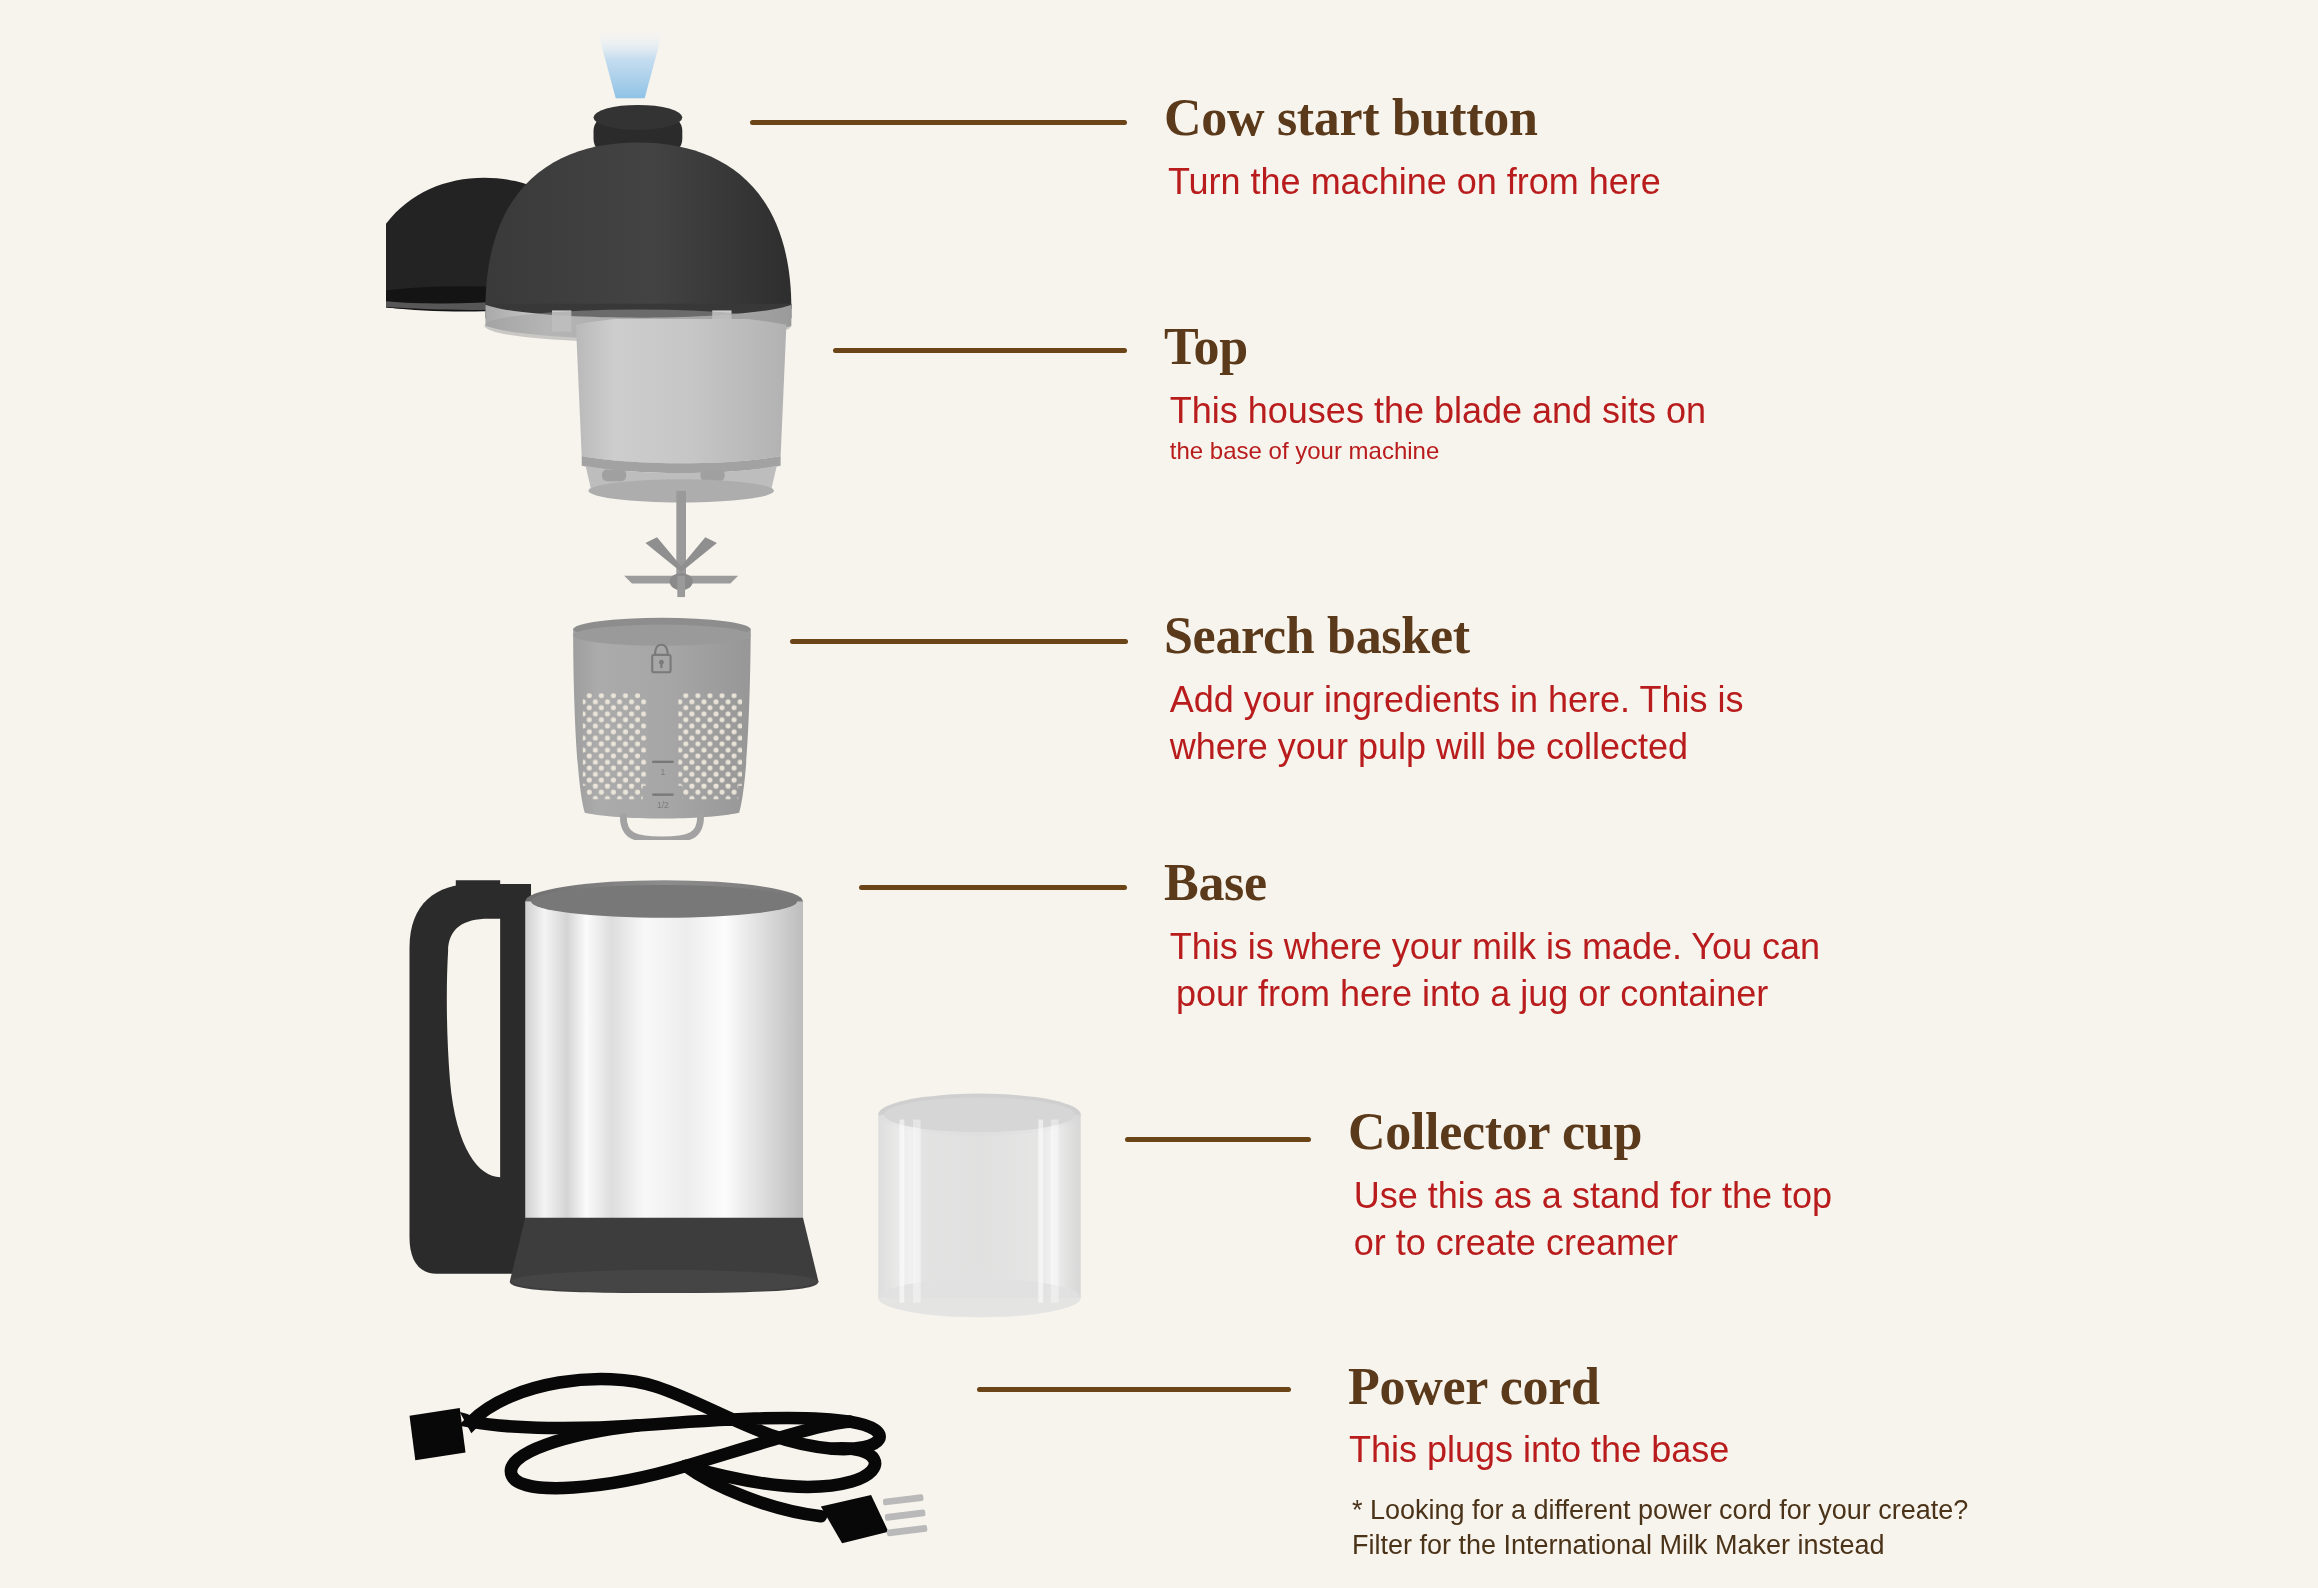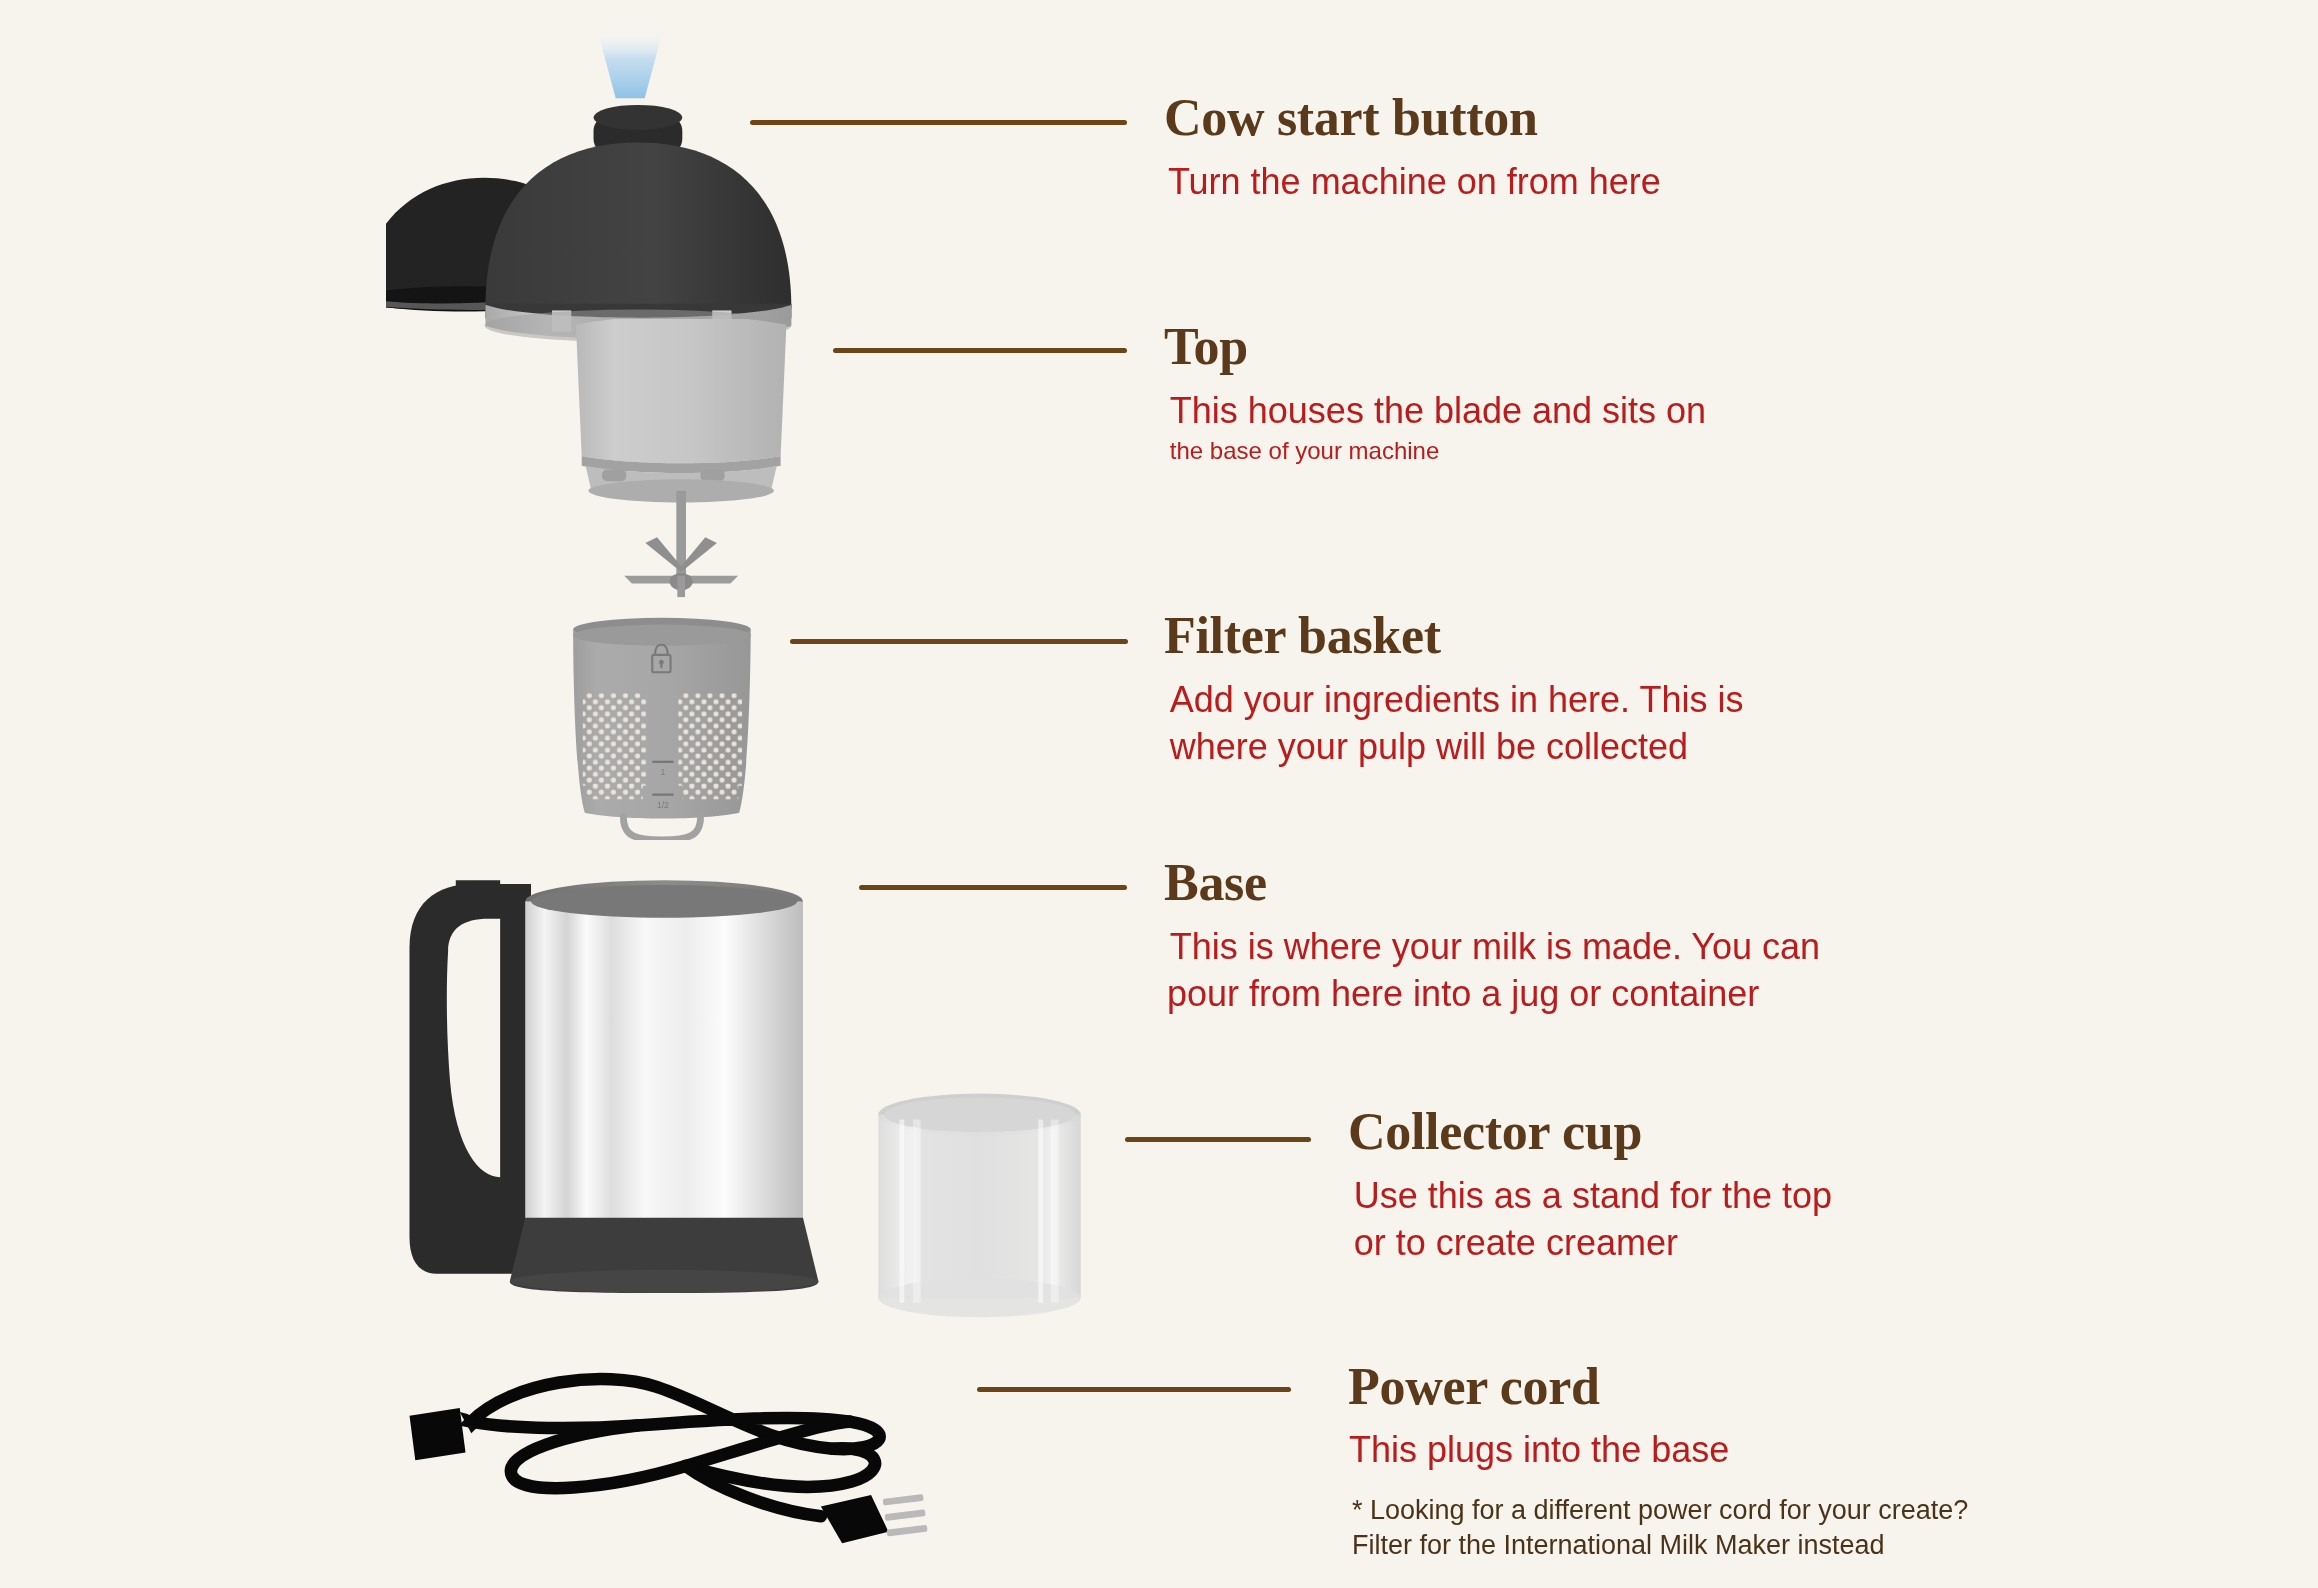--- a/index.html
+++ b/index.html
@@ -278,29 +278,29 @@
     <div class="callout-desc" style="font-size:36px; margin-top:15.4px; margin-left:3.9px;">Turn the machine on from here</div>
   </div>
 
   <div class="callout" style="left:1164px; top:321px;">
     <div class="callout-title" style="font-size:52px;">Top</div>
     <div class="callout-desc" style="font-size:36px; margin-top:15.4px; margin-left:5.8px;">This houses the blade and sits on</div>
     <div class="callout-desc" style="font-size:24px; margin-left:5.8px;">the base of your machine</div>
   </div>
 
   <div class="callout" style="left:1164px; top:610px;">
-    <div class="callout-title" style="font-size:52px;">Filter basket</div>
+    <div class="callout-title" style="font-size:52px;">Search basket</div>
     <div class="callout-desc" style="font-size:36px; margin-top:15.4px; margin-left:5.8px;">Add your ingredients in here. This is</div>
     <div class="callout-desc" style="font-size:36px; margin-left:5.8px;">where your pulp will be collected</div>
   </div>
 
   <div class="callout" style="left:1164px; top:857px;">
     <div class="callout-title" style="font-size:52px;">Base</div>
     <div class="callout-desc" style="font-size:36px; margin-top:15.4px; margin-left:5.8px;">This is where your milk is made. You can</div>
-    <div class="callout-desc" style="font-size:36px; margin-left:3px;">pour from here into a jug or container</div>
+    <div class="callout-desc" style="font-size:36px; margin-left:12px;">pour from here into a jug or container</div>
   </div>
 
   <div class="callout" style="left:1348px; top:1106px;">
     <div class="callout-title" style="font-size:52px;">Collector cup</div>
     <div class="callout-desc" style="font-size:36px; margin-top:15.4px; margin-left:5.8px;">Use this as a stand for the top</div>
     <div class="callout-desc" style="font-size:36px; margin-left:5.8px;">or to create creamer</div>
   </div>
 
   <div class="callout" style="left:1348px; top:1361px;">
     <div class="callout-title" style="font-size:52px;">Power cord</div>

